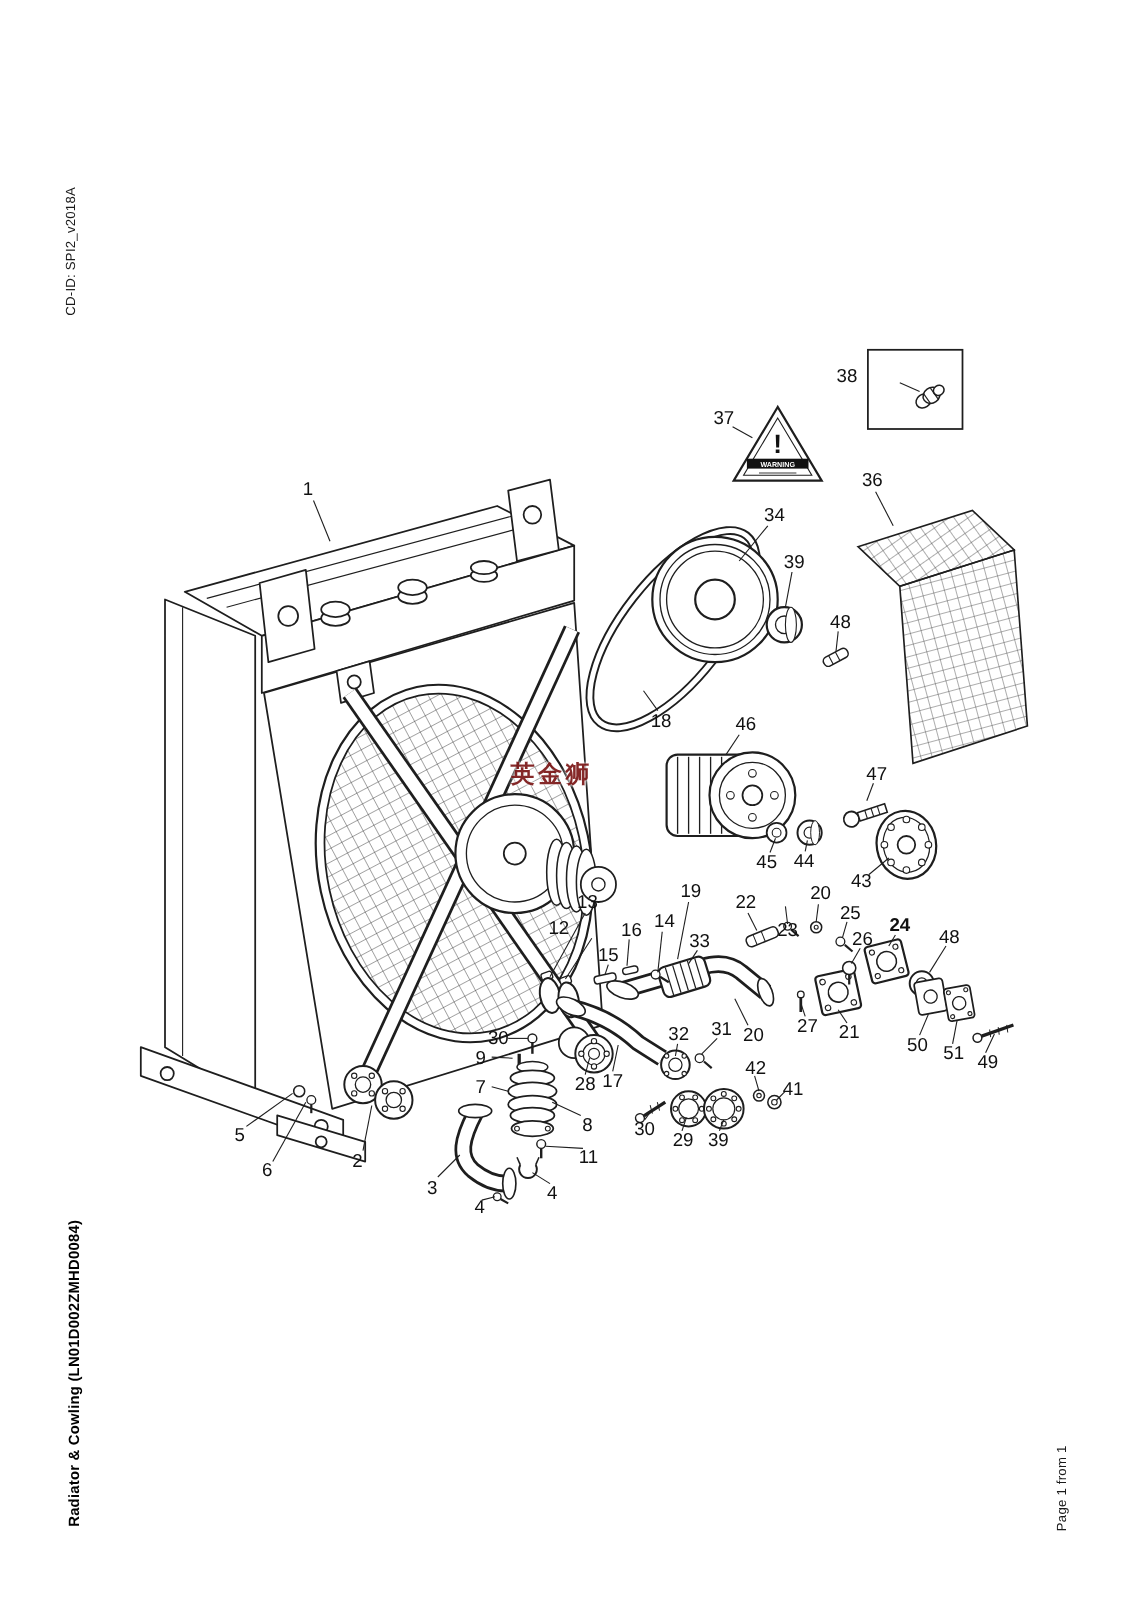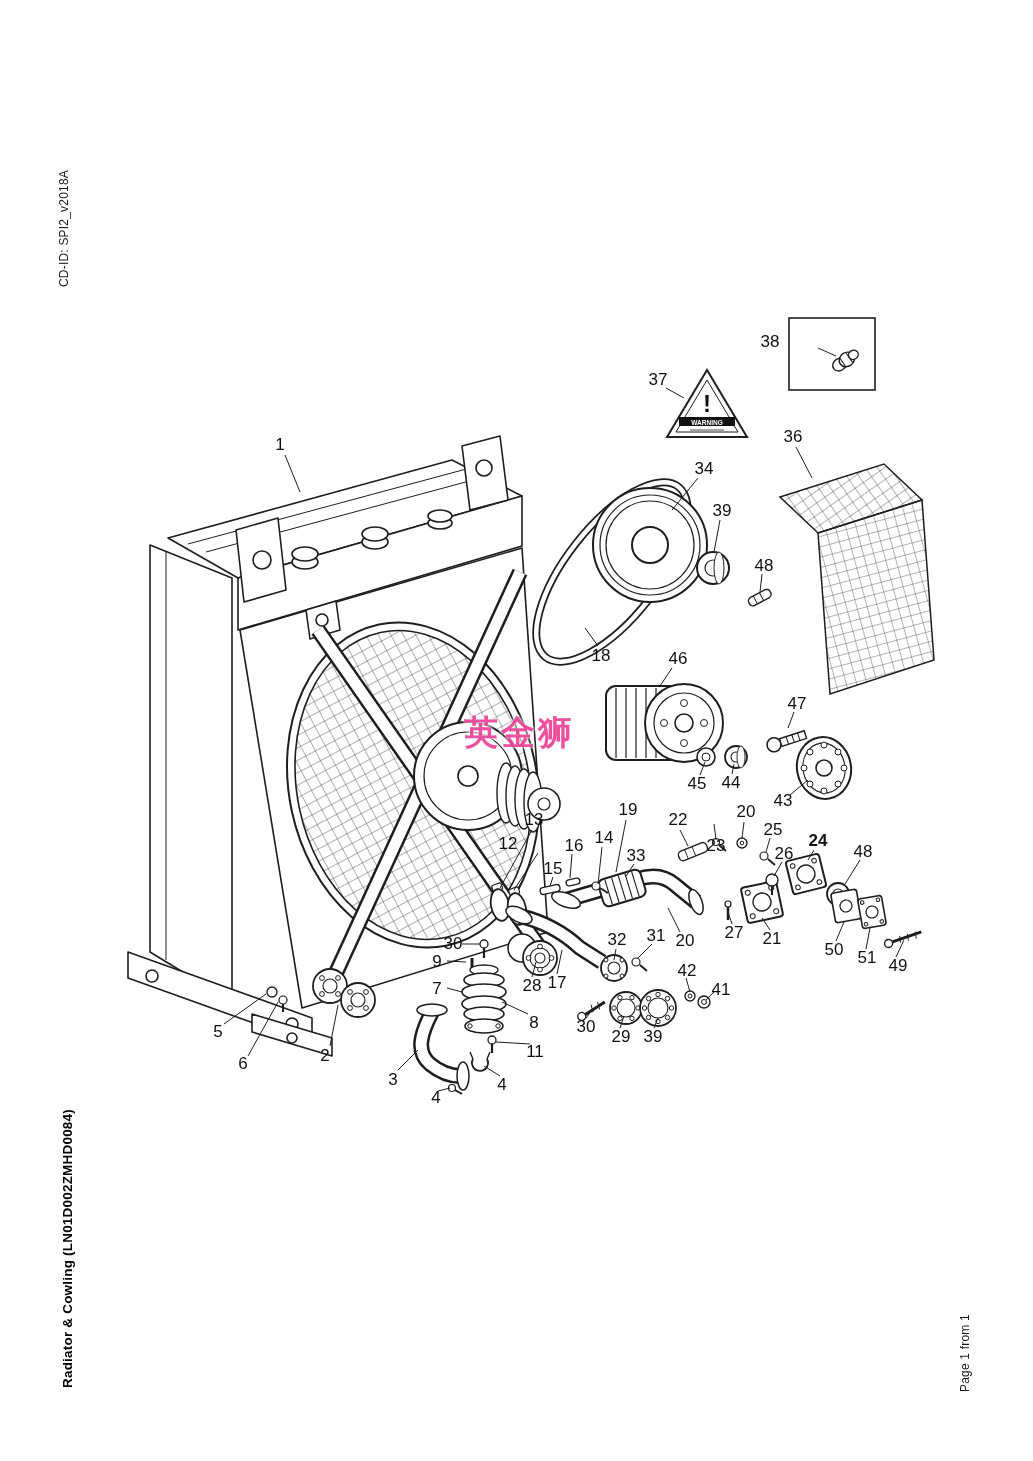--- a/index.html
+++ b/index.html
@@ -5,22 +5,22 @@
   html,body{margin:0;padding:0;background:#ffffff;}
   body{width:1033px;height:1461px;font-family:"Liberation Sans",sans-serif;}
   .page{position:relative;width:1033px;height:1461px;background:#fff;overflow:hidden;}
   .v-text{position:absolute;white-space:nowrap;transform-origin:0 0;transform:rotate(-90deg);
           font-size:12px;color:#1a1a1a;letter-spacing:.2px;}
   .v-title{font-weight:bold;font-size:13.5px;color:#000;}
   .diagram-svg{position:absolute;left:0;top:0;}
   .callout-layer{position:absolute;left:0;top:0;width:1033px;height:1461px;pointer-events:none;}
   .callout{position:absolute;transform:translate(-50%,-50%);font-size:17px;color:#111;
            font-family:"Liberation Sans",sans-serif;}
-  .watermark{position:absolute;left:464px;top:710px;font-size:34px;font-weight:bold;
-             color:#ec4899;letter-spacing:3px;
+  .watermark{position:absolute;left:464px;top:689px;font-size:22px;font-weight:bold;
+             color:#7f1d1d;letter-spacing:3px;
              text-shadow:0 0 2px #fff,0 0 4px #fff;opacity:.95;}
 </style>
 </head>
 <body>
 
 <div class="page">
 
   <span class="v-text" style="left:57px;top:287px;">CD-ID: SPI2_v2018A</span>
   <span class="v-text v-title" style="left:60px;top:1388px;">Radiator &amp; Cowling (LN01D002ZMHD0084)</span>
   <span class="v-text" style="left:958px;top:1392px;">Page 1 from 1</span>

